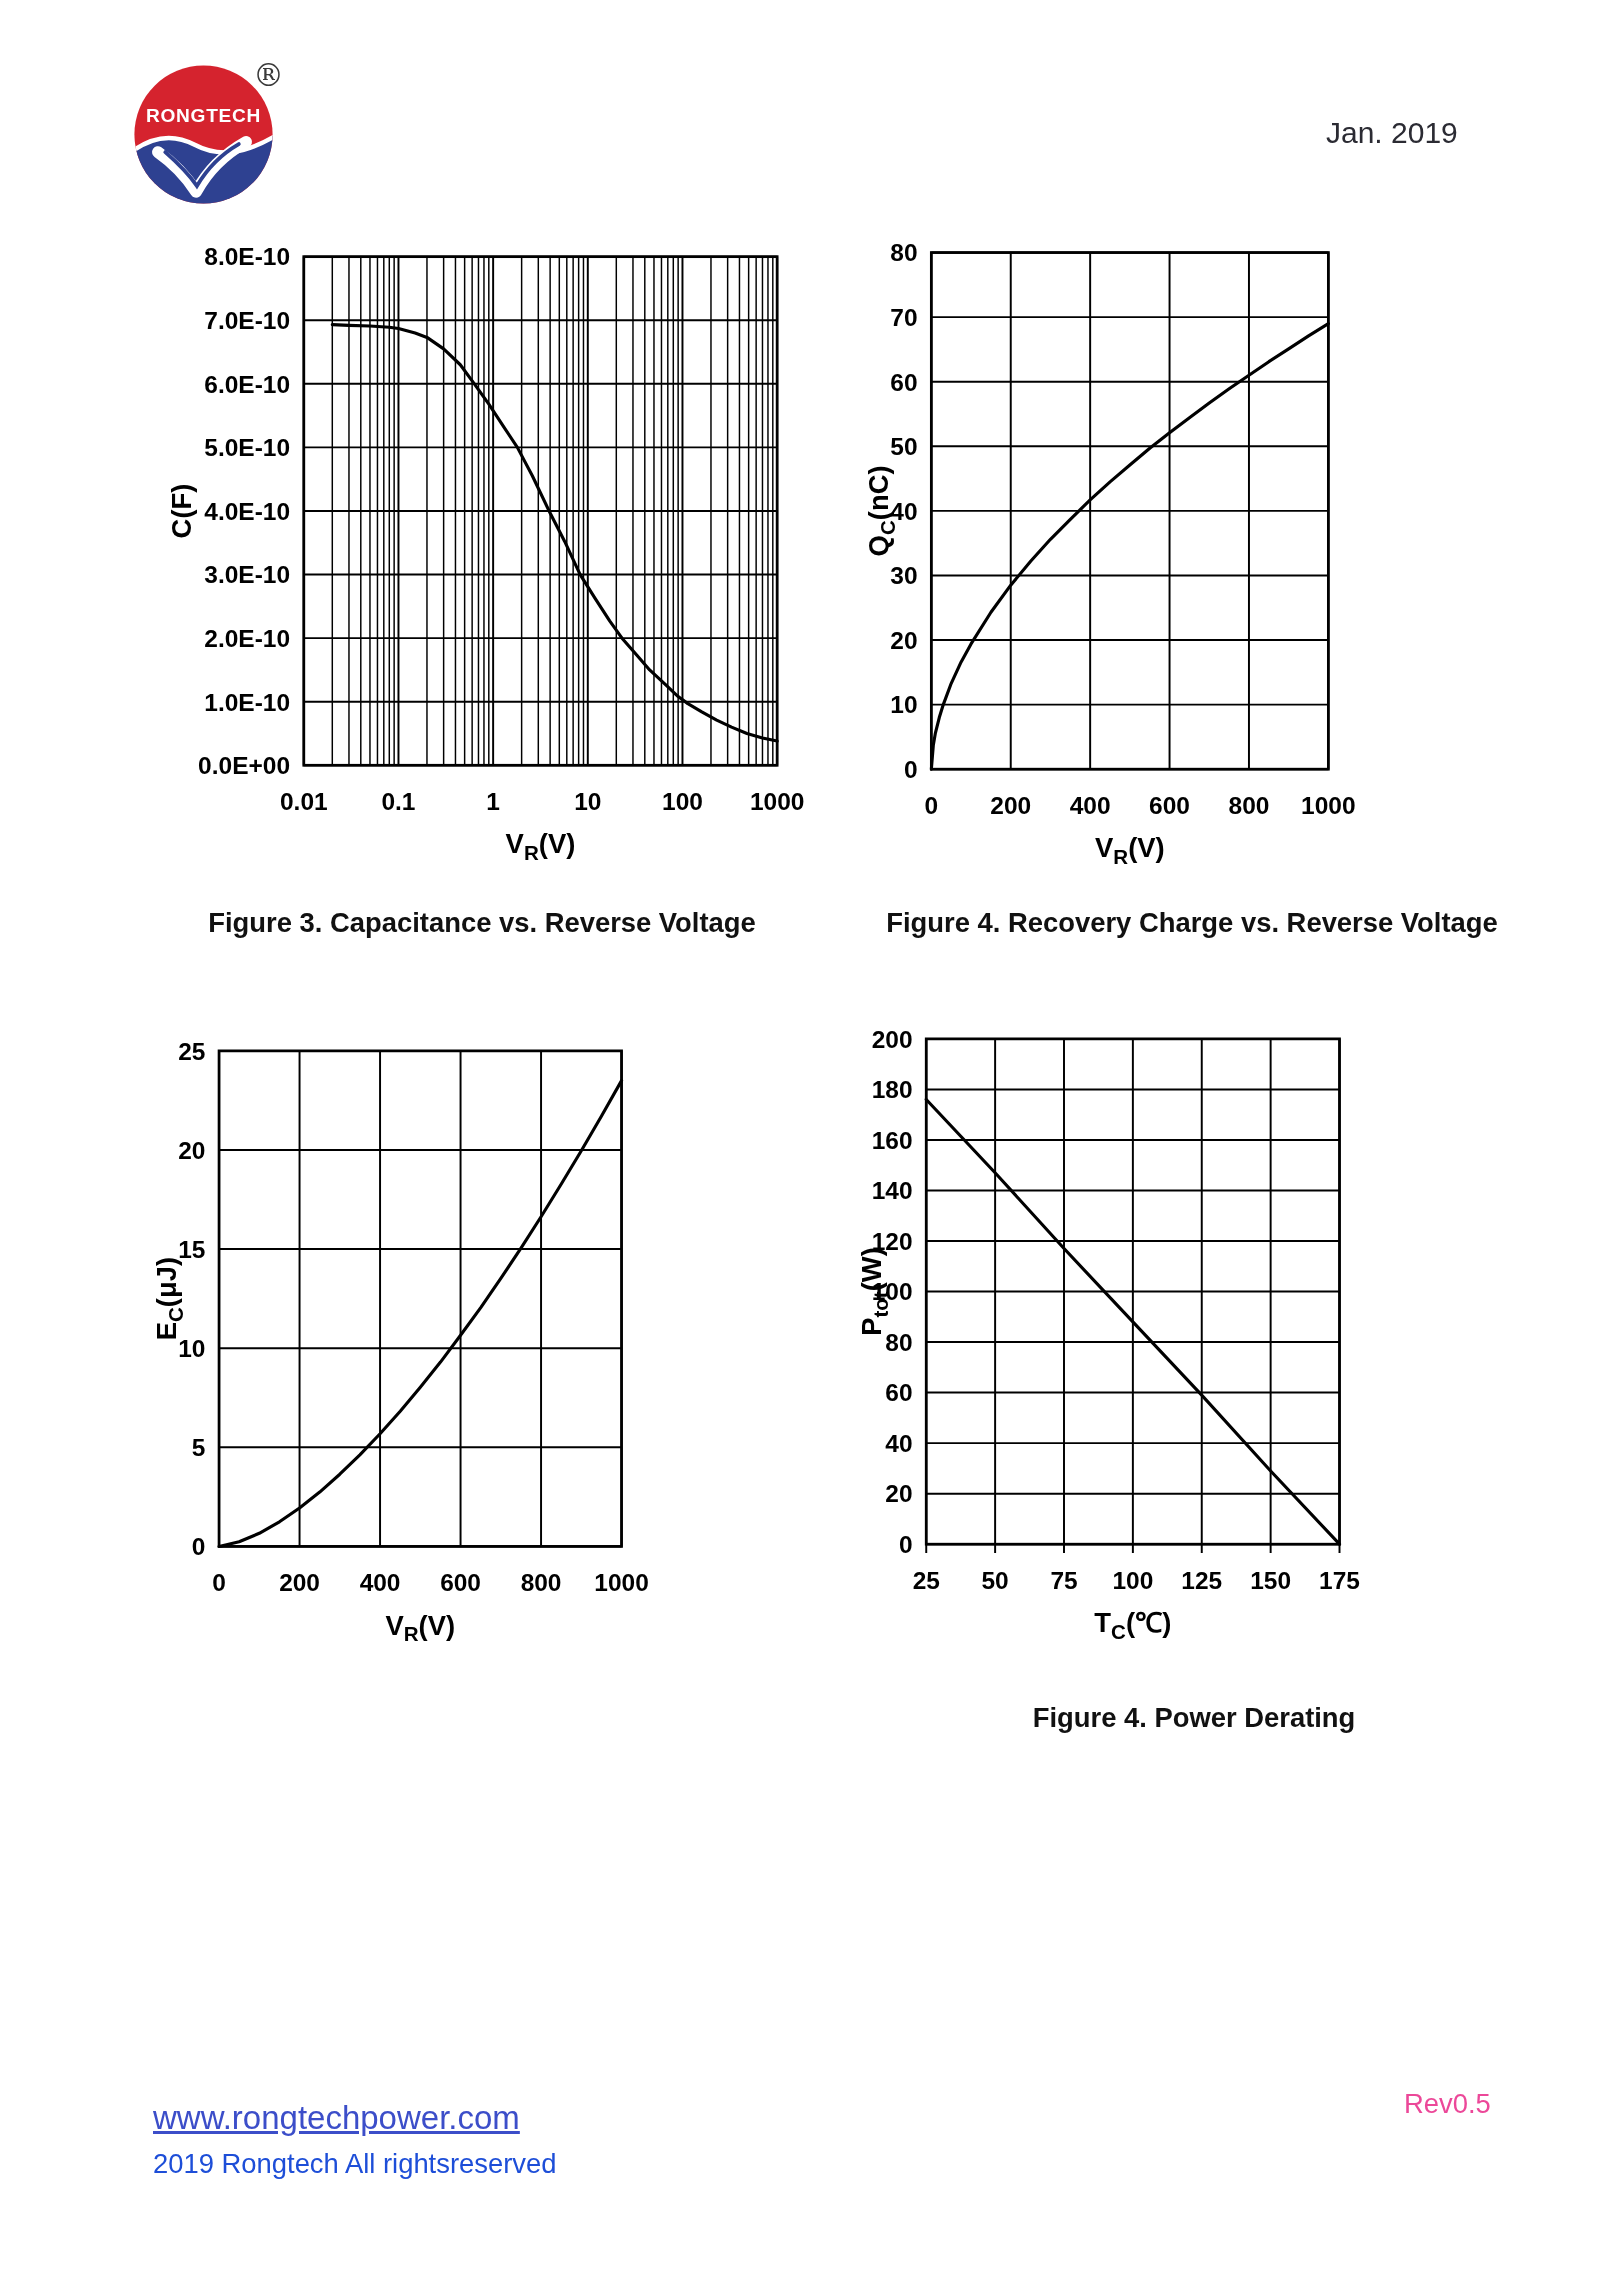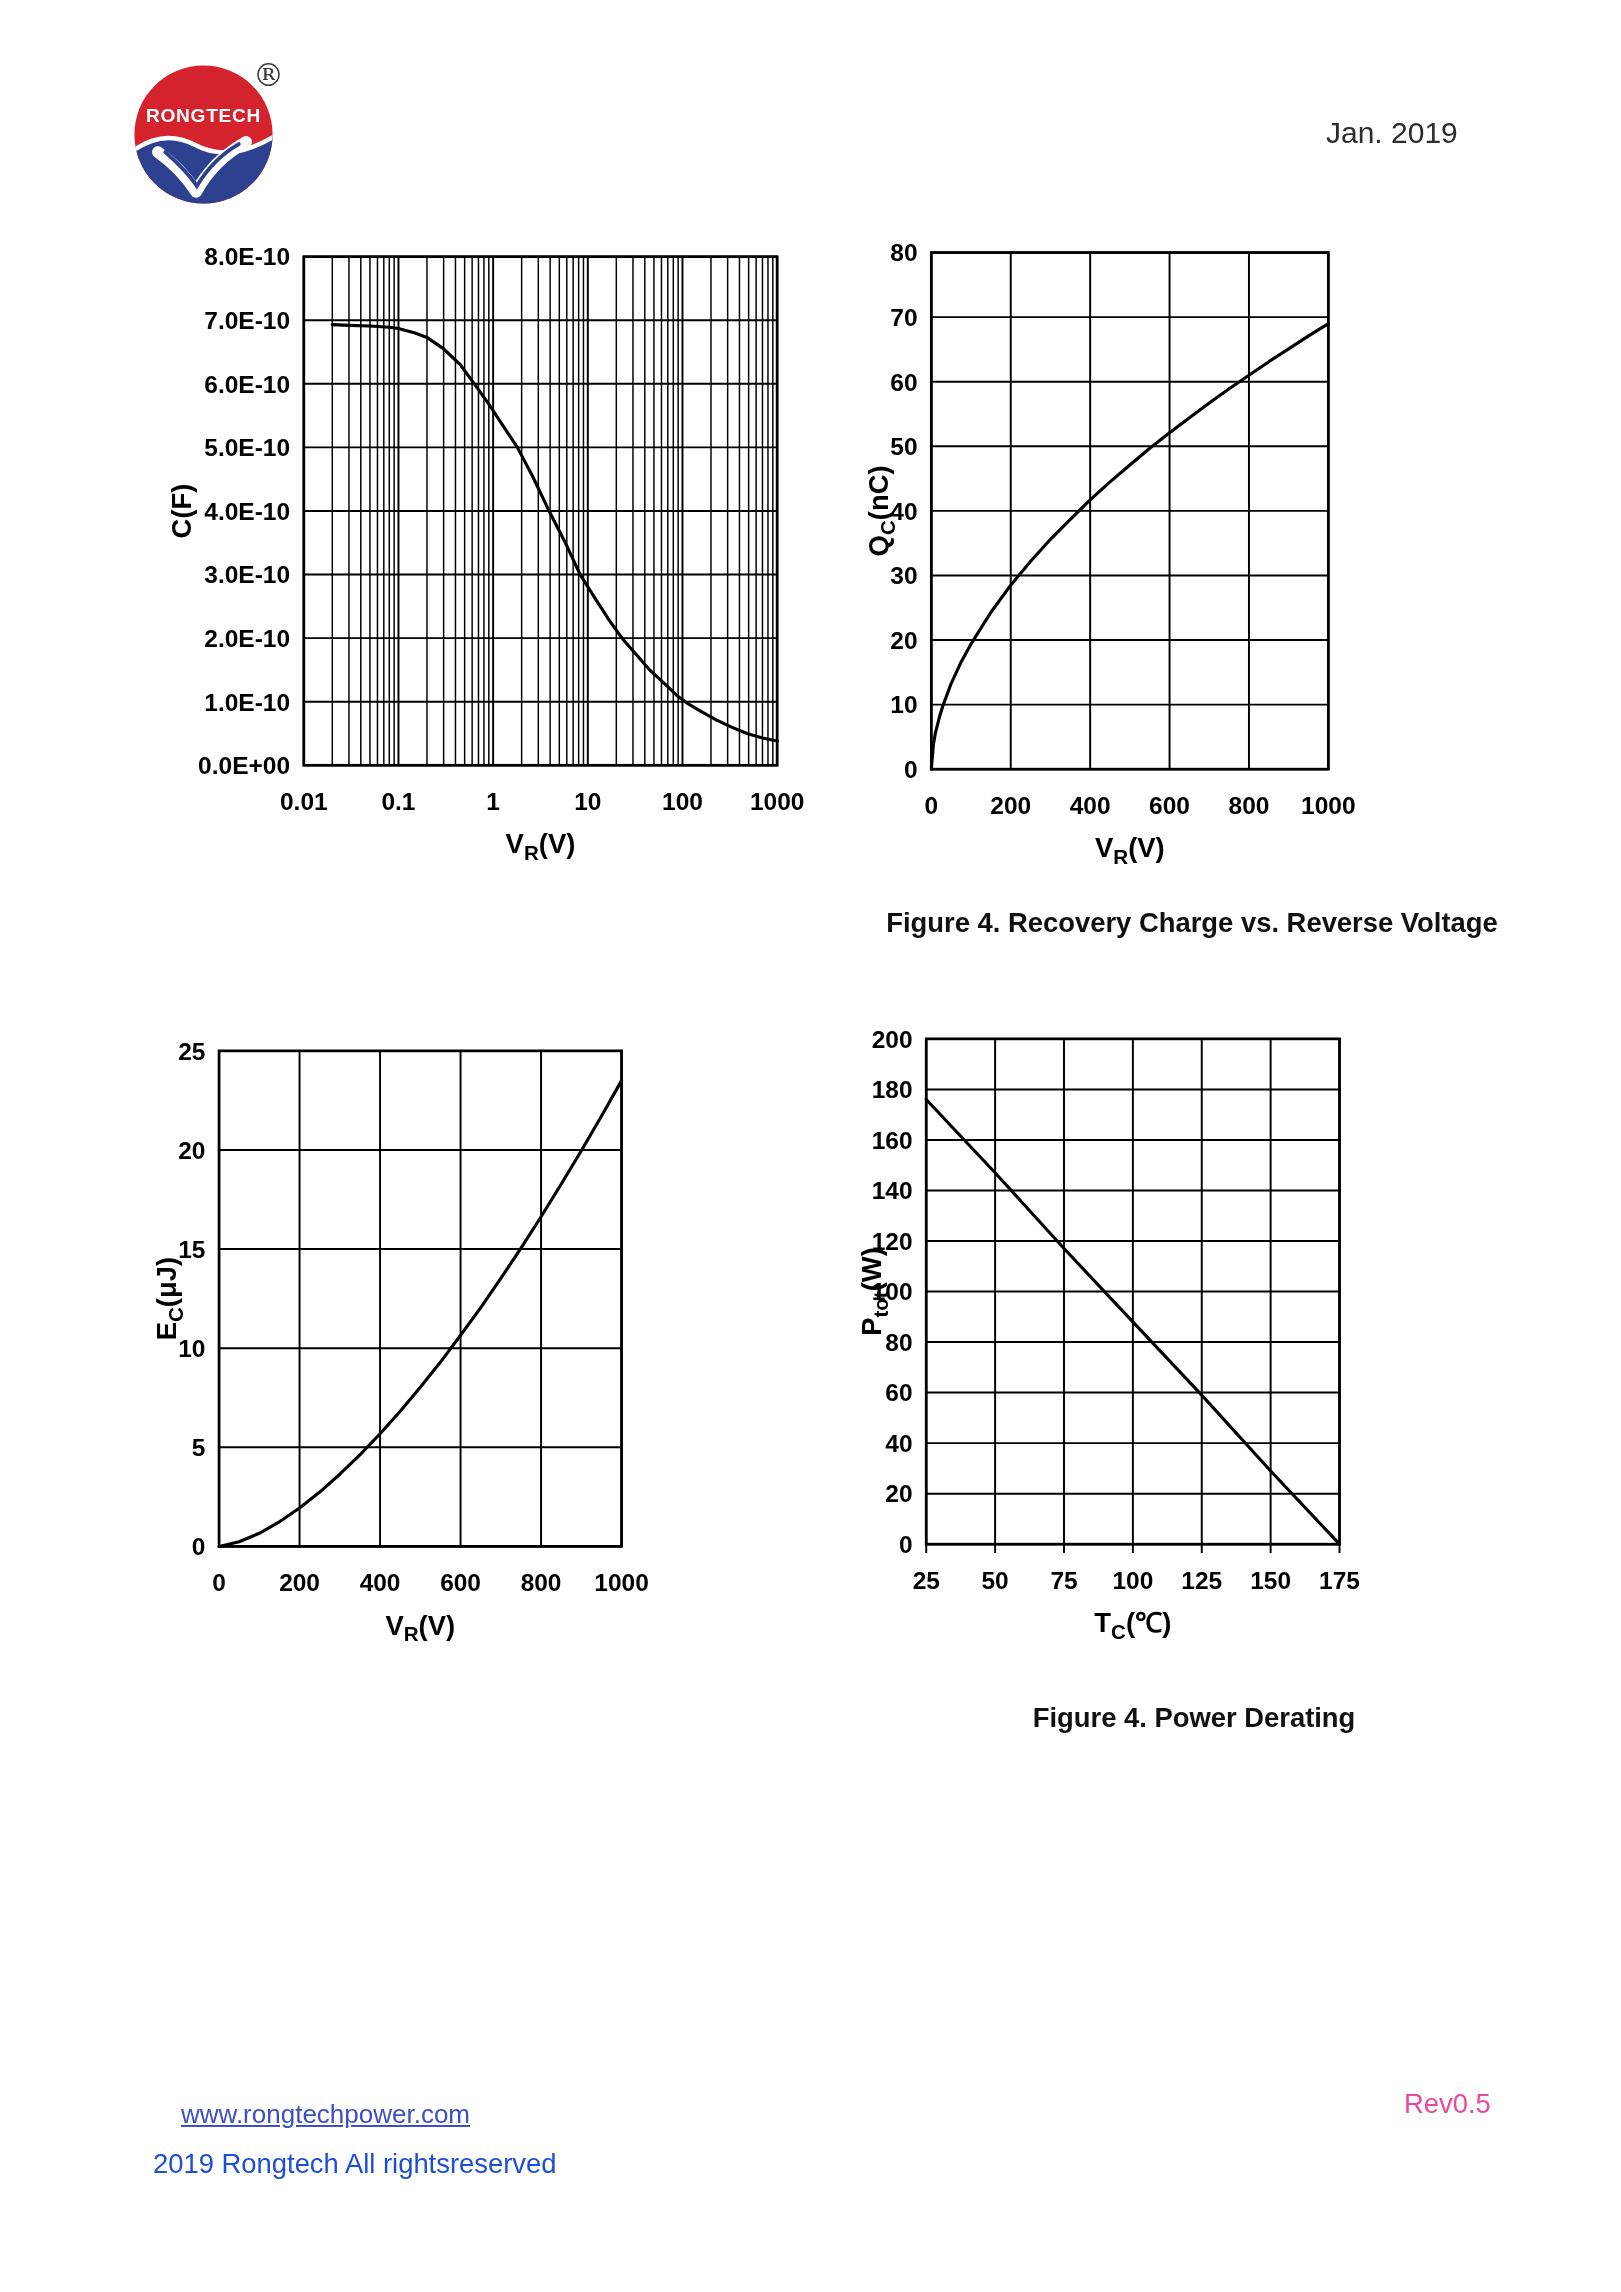--- a/index.html
+++ b/index.html
@@ -12,21 +12,21 @@
             font-size:31px;color:#3a3a3a;}
   .doc-date{position:absolute;left:1326px;top:116px;font-size:30px;color:#2b2b33;}
   
   svg.chart{position:absolute;overflow:visible;}
   svg.chart text{fill:#000;}
   .tick{font-family:"Liberation Sans",sans-serif;font-weight:bold;font-size:25px;}
   .axis-title{font-family:"Liberation Sans",sans-serif;font-weight:bold;font-size:28px;}
   .caption{position:absolute;transform:translateX(-50%);white-space:nowrap;
            font-weight:bold;font-size:27.4px;color:#111;}
   
-  .footer-link{position:absolute;left:153px;top:2099px;font-size:26px;text-decoration:underline;cursor:pointer;margin-left:28px;}
+  .footer-link{position:absolute;left:153px;top:2099px;font-size:33px;text-decoration:underline;cursor:pointer;}
   .footer-copy{position:absolute;left:153px;top:2148px;font-size:27.4px;color:#1d4ed8;}
   .footer-rev{position:absolute;left:1404px;top:2088px;font-size:27.4px;color:#ec4899;}
 </style>
 </head>
 <body>
 
 <div class="page">
 
   <div class="logo-box">
     <svg width="147" height="147" viewBox="0 0 100 100">
@@ -118,20 +118,21 @@
       <text x="146" y="160.75" text-anchor="end" class="tick">6.0E-10</text>
       <line x1="160" y1="86.87500000000006" x2="643" y2="86.87500000000006" stroke="#000000" stroke-width="2"></line>
       <text x="146" y="95.87500000000006" text-anchor="end" class="tick">7.0E-10</text>
       <line x1="160" y1="22" x2="643" y2="22" stroke="#000000" stroke-width="2"></line>
       <text x="146" y="31" text-anchor="end" class="tick">8.0E-10</text>
       <rect x="160" y="22" width="483" height="519" fill="none" stroke="#000000" stroke-width="2.8"></rect>
       <polyline points="189.1,91.4 206.1,92.1 227.5,92.7 247.2,94.0 256.6,95.3 273.6,99.9 285.7,104.4 302.7,116.1 319.7,132.3 333.1,150.5 348.8,172.5 364.2,195.9 377.9,216.6 393.3,245.8 410.3,281.5 426.2,312.6 442.0,346.4 457.4,371.0 472.1,393.7 484.7,411.3 499.9,428.8 512.9,443.7 528.3,458.0 542.0,470.9 551.9,478.1 566.1,486.5 581.3,494.9 596.5,502.1 612.2,508.6 628.0,513.1 643.0,516.3" fill="none" stroke="#000000" stroke-width="3.2" stroke-linejoin="round" stroke-linecap="round"></polyline>
       <text x="401.5" y="631" text-anchor="middle" class="axis-title"><tspan>V</tspan><tspan dy="7" font-size="21">R</tspan><tspan dy="-7">(V)</tspan></text>
       <text x="45" y="281.5" text-anchor="middle" class="axis-title" transform="rotate(-90 45 281.5)"><tspan>C(F)</tspan></text>
     </svg>
+  <div class="caption" style="left:482px;top:907px;">Figure 3. Capacitance vs. Reverse Voltage</div>
 
   <svg class="chart" style="left:843px;top:231px;" width="559" height="647" viewBox="0 0 570 660">
       <line x1="90" y1="22" x2="90" y2="549" stroke="#000000" stroke-width="2"></line>
       <text x="90" y="595" text-anchor="middle" class="tick">0</text>
       <line x1="171" y1="22" x2="171" y2="549" stroke="#000000" stroke-width="2"></line>
       <text x="171" y="595" text-anchor="middle" class="tick">200</text>
       <line x1="252" y1="22" x2="252" y2="549" stroke="#000000" stroke-width="2"></line>
       <text x="252" y="595" text-anchor="middle" class="tick">400</text>
       <line x1="333" y1="22" x2="333" y2="549" stroke="#000000" stroke-width="2"></line>
       <text x="333" y="595" text-anchor="middle" class="tick">600</text>

